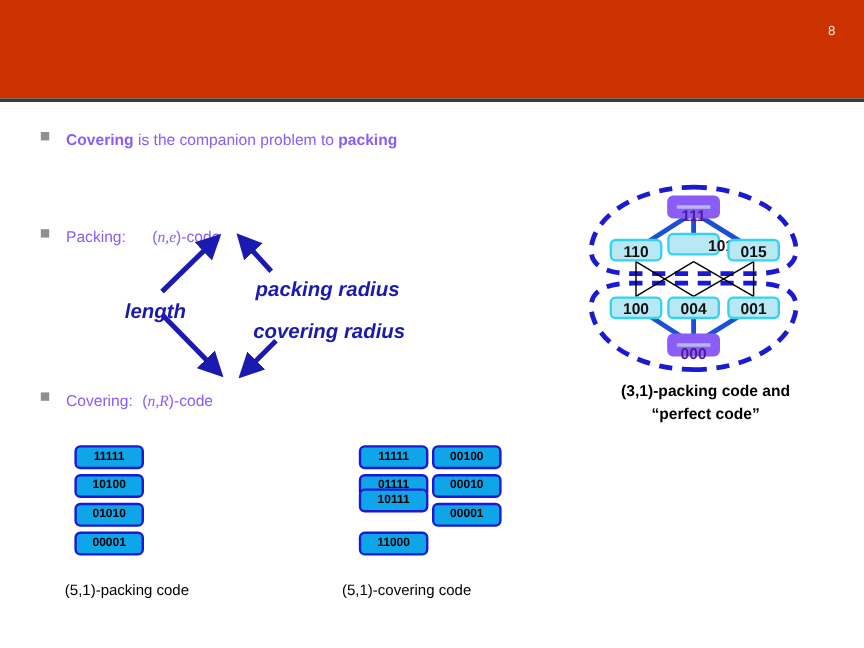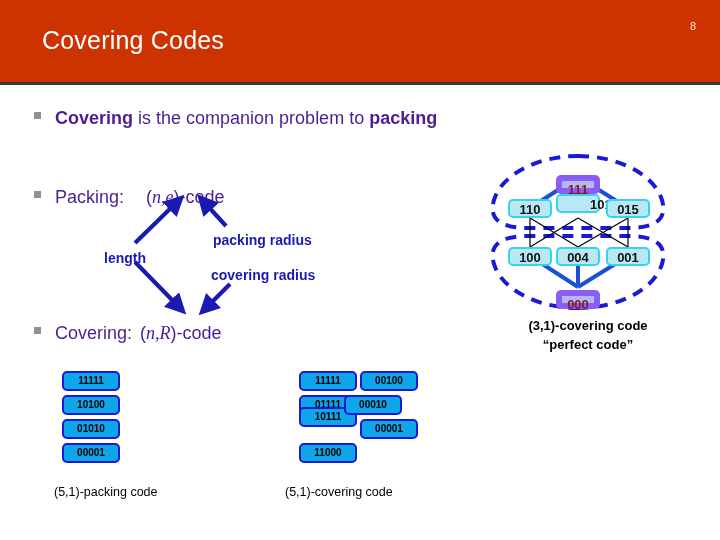--- a/index.html
+++ b/index.html
@@ -28,32 +28,33 @@
     position:absolute;left:690px;top:20px;
     font-size:11px;color:#f7e2d8;
   }
 
   
   .bullet-row{position:absolute;white-space:nowrap;}
   .bullet-mark{
     display:inline-block;width:7px;height:7px;background:#8f8f8f;
     vertical-align:middle;margin-right:14px;position:relative;top:-3px;
   }
-  .bullet-text{font-size:18px;color:#4c1d95;vertical-align:middle;margin-top:43px;}
+  .bullet-text{font-size:13px;color:#8b5cf6;vertical-align:middle;margin-top:43px;}
   .b-strong{font-weight:bold;}
   .mathit{font-family:"Liberation Serif", serif;font-style:italic;}
 
   #bullet-covering{left:34px;top:108px;}
   #bullet-packing{left:34px;top:176px;}
   #bullet-coveringcode{left:34px;top:312px;}
 
   
   .blue-label{
-    position:absolute;font-size:14px;font-weight:bold;color:#1a1ab0;
+    position:absolute;font-size:17px;font-weight:bold;color:#1a1ab0;
     white-space:nowrap;
+    font-style:italic;
   }
   #label-length{left:104px;top:250px;}
   #label-packing-radius{left:213px;top:232px;}
   #label-covering-radius{left:211px;top:267px;}
 
   
   #arrow-layer{position:absolute;left:0;top:0;width:720px;height:540px;pointer-events:none;}
 
   
   #cube-diagram{position:absolute;left:478px;top:150px;width:200px;height:165px;}
@@ -62,21 +63,21 @@
   .node{
     position:absolute;box-sizing:border-box;
     font-size:13px;font-weight:bold;color:#000000;
     text-align:center;line-height:17px;height:19px;width:44px;
     border-radius:5px;
   }
   .node-mid{
     background:#b9e8f5;border:2px solid #35d3ee;color:#111111;
   }
   .node-corner{
-    background:#b5b8ee;border:6px solid #8b5cf6;color:#7f1d1d;margin-top:12px;
+    background:#b5b8ee;border:8px solid #8b5cf6;color:#4c1d95;
   }
 
   
   #ball-layer{position:absolute;left:0;top:0;width:200px;height:165px;}
 
   
   #perfect-caption{
     position:absolute;left:480px;top:316px;width:216px;
     text-align:center;font-size:13px;font-weight:bold;color:#000000;
     line-height:19px;
@@ -98,21 +99,20 @@
   #caption-packing{left:54px;top:485px;}
   #caption-covering{left:285px;top:485px;}
 </style>
 </head>
 <body>
 
 <div id="slide">
 
   <div class="header-band"></div>
   <div class="header-rule"></div>
-  <div class="slide-title">Covering Codes</div>
   <div class="page-number">8</div>
 
   <div class="bullet-row" id="bullet-covering">
     <span class="bullet-mark"></span><span class="bullet-text b-strong">Covering</span><span class="bullet-text"> is the companion problem to </span><span class="bullet-text b-strong">packing</span>
   </div>
 
   <div class="bullet-row" id="bullet-packing">
     <span class="bullet-mark"></span><span class="bullet-text">Packing:</span><span class="bullet-text" style="display:inline-block;width:22px;"></span><span class="bullet-text">(</span><span class="bullet-text mathit">n</span><span class="bullet-text mathit">,</span><span class="bullet-text mathit">e</span><span class="bullet-text">)-code</span>
   </div>
 
@@ -182,37 +182,37 @@
     <div class="node node-mid" style="left:128px;top:49px;">015</div>
 
     <div class="node node-mid" style="left:30px;top:97px;">100</div>
     <div class="node node-mid" style="left:78px;top:97px;">004</div>
     <div class="node node-mid" style="left:128px;top:97px;">001</div>
 
     <div class="node node-corner" style="left:78px;top:128px;">000</div>
   </div>
 
   <div id="perfect-caption">
-    <span class="cap-line">(3,1)-covering code</span>
+    <span class="cap-line">(3,1)-packing code and</span>
     <span class="cap-line">“perfect code”</span>
   </div>
 
   <div>
     <div class="chip" style="left:62px;top:371px;">11111</div>
     <div class="chip" style="left:62px;top:395px;">10100</div>
     <div class="chip" style="left:62px;top:419px;">01010</div>
     <div class="chip" style="left:62px;top:443px;">00001</div>
   </div>
   <div class="table-caption" id="caption-packing">(5,1)-packing code</div>
 
   <div>
     <div class="chip" style="left:299px;top:371px;">11111</div>
     <div class="chip" style="left:299px;top:395px;">01111</div>
     <div class="chip" style="left:299px;top:407px;">10111</div>
     <div class="chip" style="left:299px;top:443px;">11000</div>
 
     <div class="chip" style="left:360px;top:371px;">00100</div>
-    <div class="chip" style="left:344px;top:395px;">00010</div>
+    <div class="chip" style="left:360px;top:395px;">00010</div>
     <div class="chip" style="left:360px;top:419px;">00001</div>
   </div>
   <div class="table-caption" id="caption-covering">(5,1)-covering code</div>
 
 </div>
 
 </body></html>

